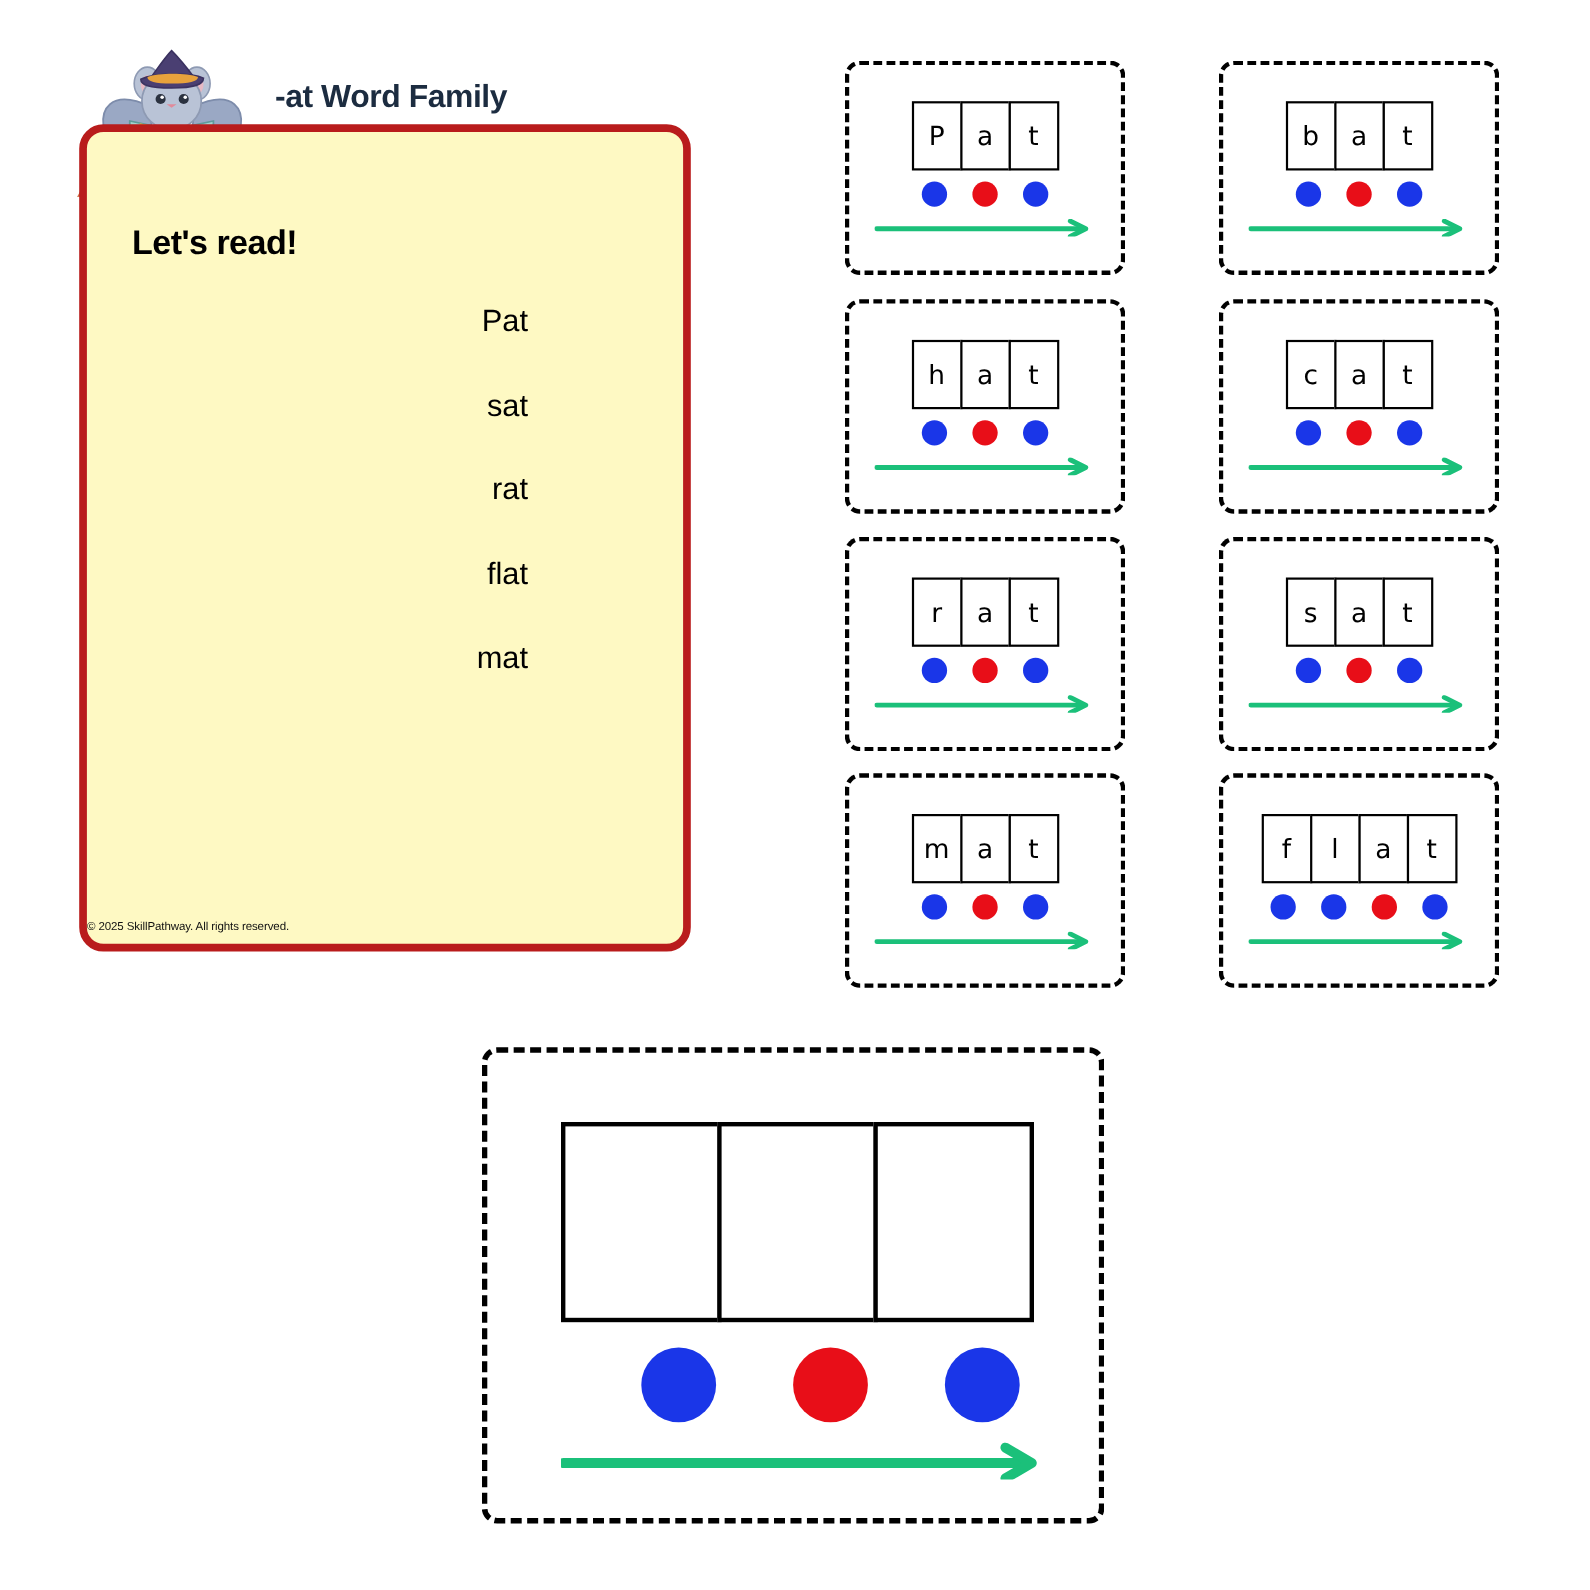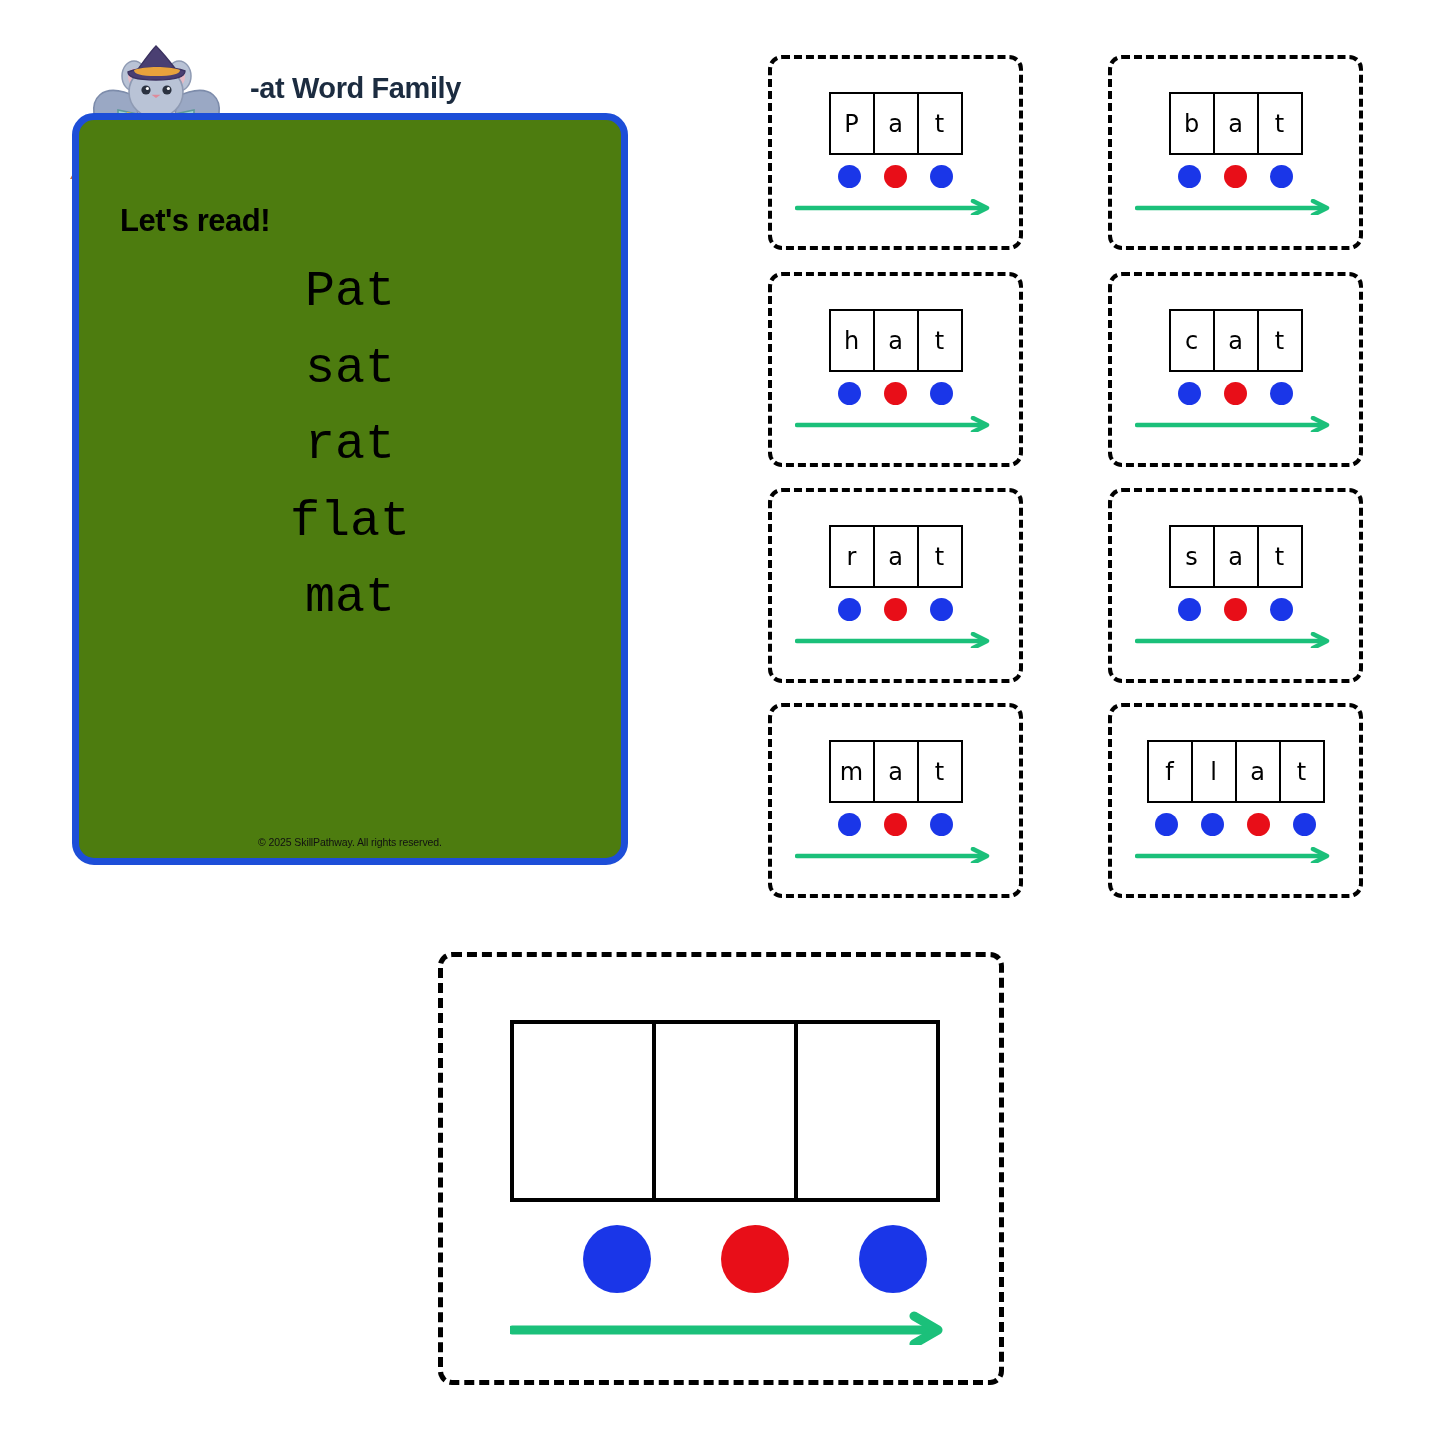--- a/index.html
+++ b/index.html
@@ -51,23 +51,23 @@
     margin-left: 20px;
   }
 
   
   #read-panel {
     position: absolute;
     left: 72px;
     top: 113px;
     width: 556px;
     height: 752px;
-    border: 7px solid #1d4ed8;
+    border: 7px solid #b91c1c;
     border-radius: 22px;
-    background: #4d7c0f;
+    background: #fef9c3;
     box-sizing: border-box;
     z-index: 1;
   }
   #lets-read-heading {
     position: absolute;
     left: 41px;
     top: 83px;
     font-size: 31px;
     font-weight: bold;
     color: #000000;
@@ -77,34 +77,34 @@
     position: absolute;
     left: 0;
     top: 134px;
     width: 100%;
     display: flex;
     flex-direction: column;
     align-items: center;
     gap: 0px;
   }
   .word-list-item {
-    font-family: Liberation Mono, monospace;
-    font-size: 50px;
+    font-family: Liberation Sans, sans-serif;
+    font-size: 28px;
     color: #000000;
     line-height: 76.5px;
     font-weight: 400;
-    text-align: center;
+    text-align: right;
     width: 260px;
   }
   #copyright-footer {
     position: absolute;
     left: 0;
     bottom: 10px;
     width: 100%;
-    text-align: center;
+    text-align: left;
     font-size: 10.5px;
     color: #111111;
     letter-spacing: -0.1px;
   }
 
   
   .word-card {
     position: absolute;
     border: 4px dashed #000000;
     border-radius: 14px;

